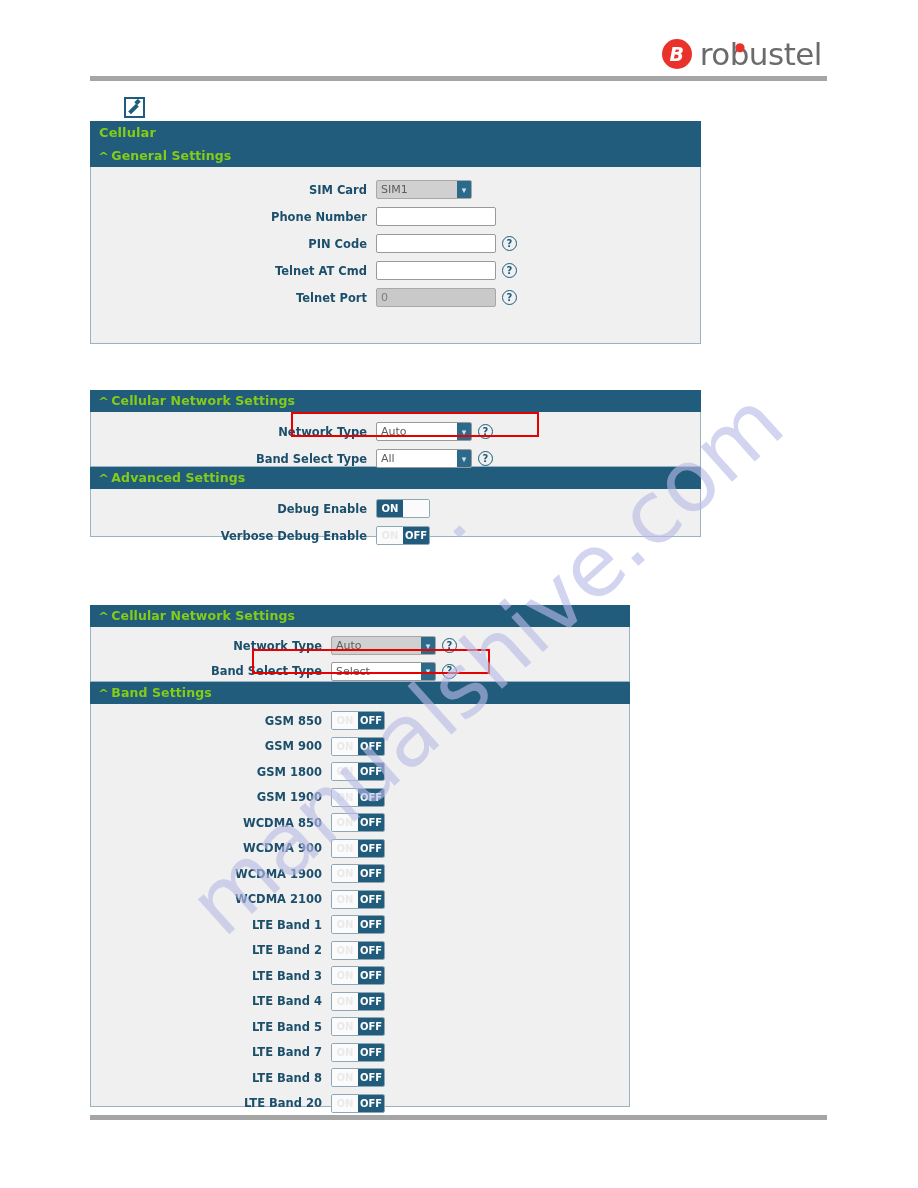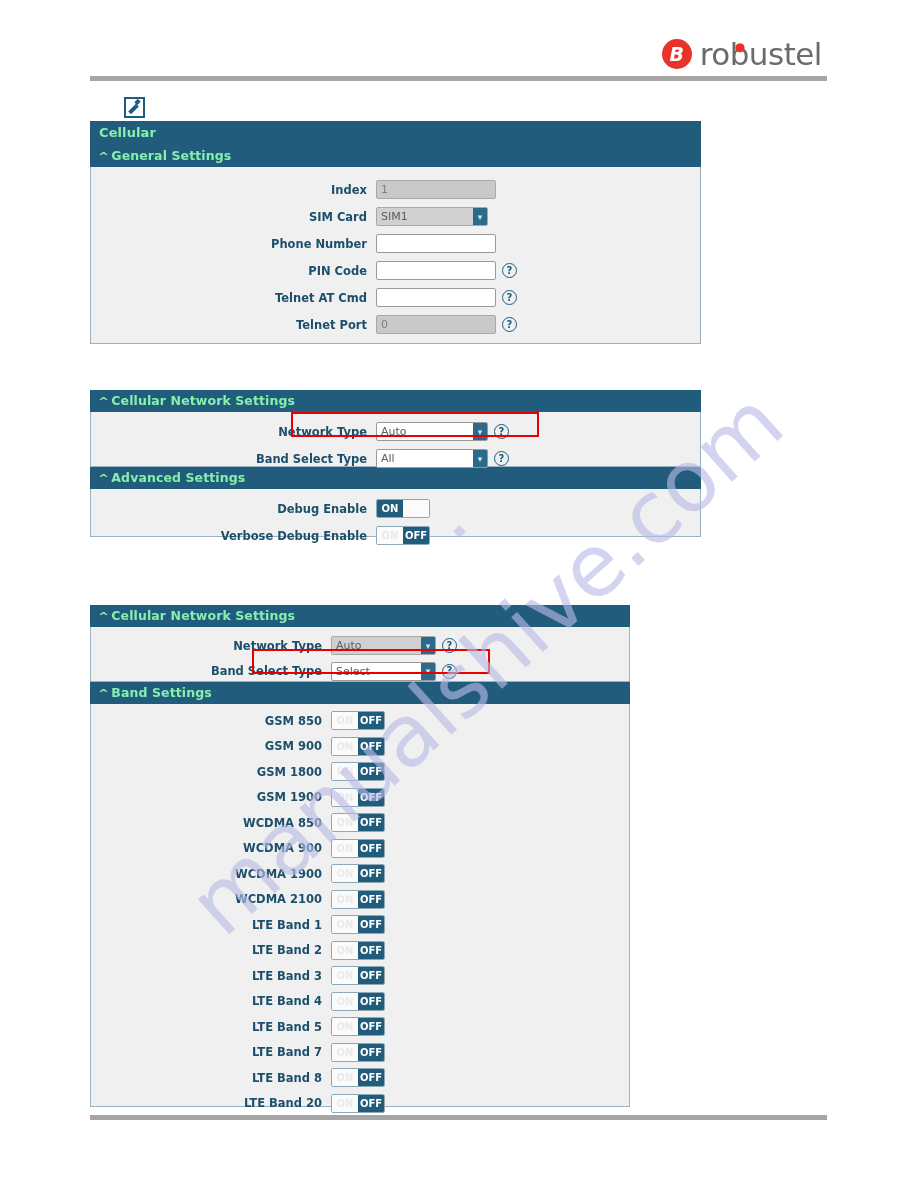--- a/index.html
+++ b/index.html
@@ -124,21 +124,21 @@
   }
 
   
   .panel {
     position: absolute;
     z-index: 2;
     box-sizing: border-box;
   }
   .bar {
     background: #215c7d;
-    color: #86efac;
+    color: #84cc16;
     font-size: 12.5px;
     font-weight: bold;
     line-height: 22px;
     padding: 0 8px 0 9px;
     box-sizing: border-box;
     letter-spacing: .1px;
   }
   .bar.title-bar { height: 24px; line-height: 24px; font-size: 13px; }
   .bar.sect-bar  { height: 22px; }
   .caret {
@@ -190,21 +190,21 @@
     font-family: "DejaVu Sans", "Liberation Sans", sans-serif;
     outline: none;
   }
   input.txt.dis {
     background: #c9c9c9;
     border-color: #a8a8a8;
     color: #7d7d7d;
   }
 
   .sel {
-    width: 112px;
+    width: 96px;
     height: 19px;
     box-sizing: border-box;
     border: 1px solid #9a9a9a;
     border-radius: 2px;
     background: #ffffff;
     display: flex;
     align-items: center;
     position: relative;
     overflow: hidden;
   }
@@ -320,26 +320,20 @@
 
 <div class="edit-icon"></div>
 
 <div class="panel" id="sec1">
   <div class="bar title-bar">Cellular</div>
   <div class="bar sect-bar">
     <span class="caret">^</span><span>General Settings</span>
   </div>
   <div class="body">
 
-    <div class="row">
-      <div class="lbl">Index</div>
-      <div class="fld">
-        <input class="txt dis" type="text" readonly="" value="1" style="">
-      </div>
-    </div>
 
     <div class="row">
       <div class="lbl">SIM Card</div>
       <div class="fld">
         <div class="sel dis">
           <span class="val">SIM1</span>
           <span class="arrow">▾</span>
         </div>
       </div>
     </div>

